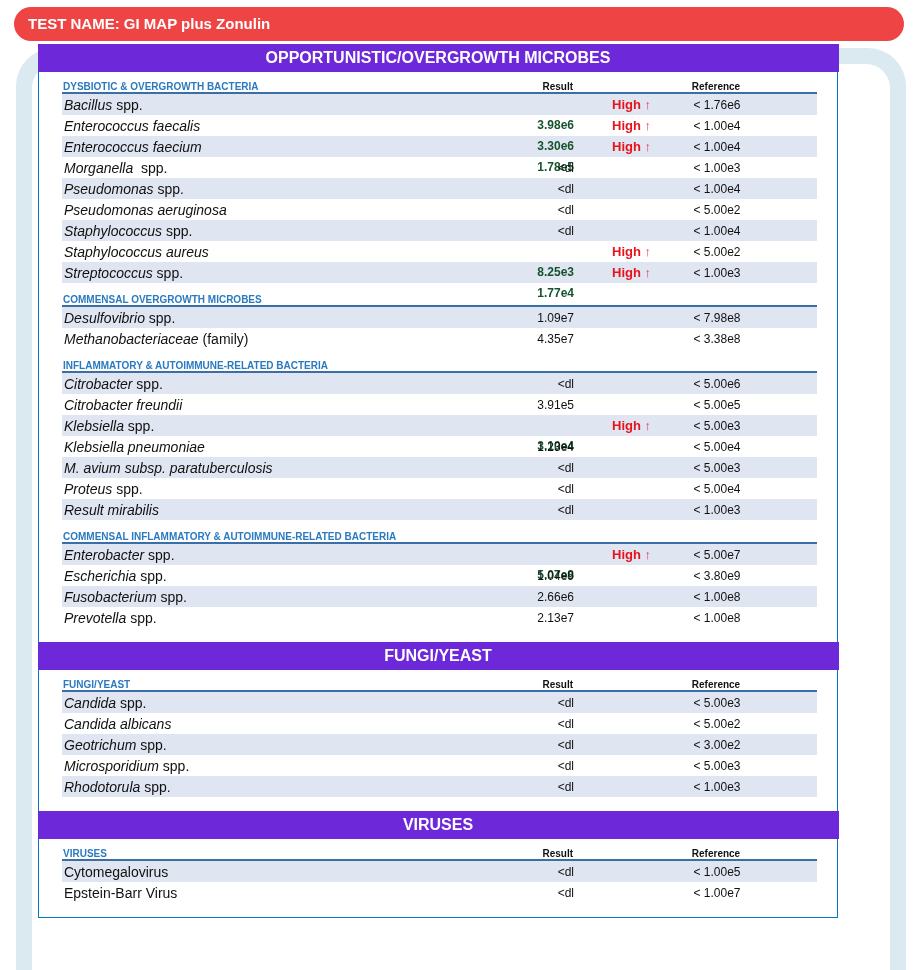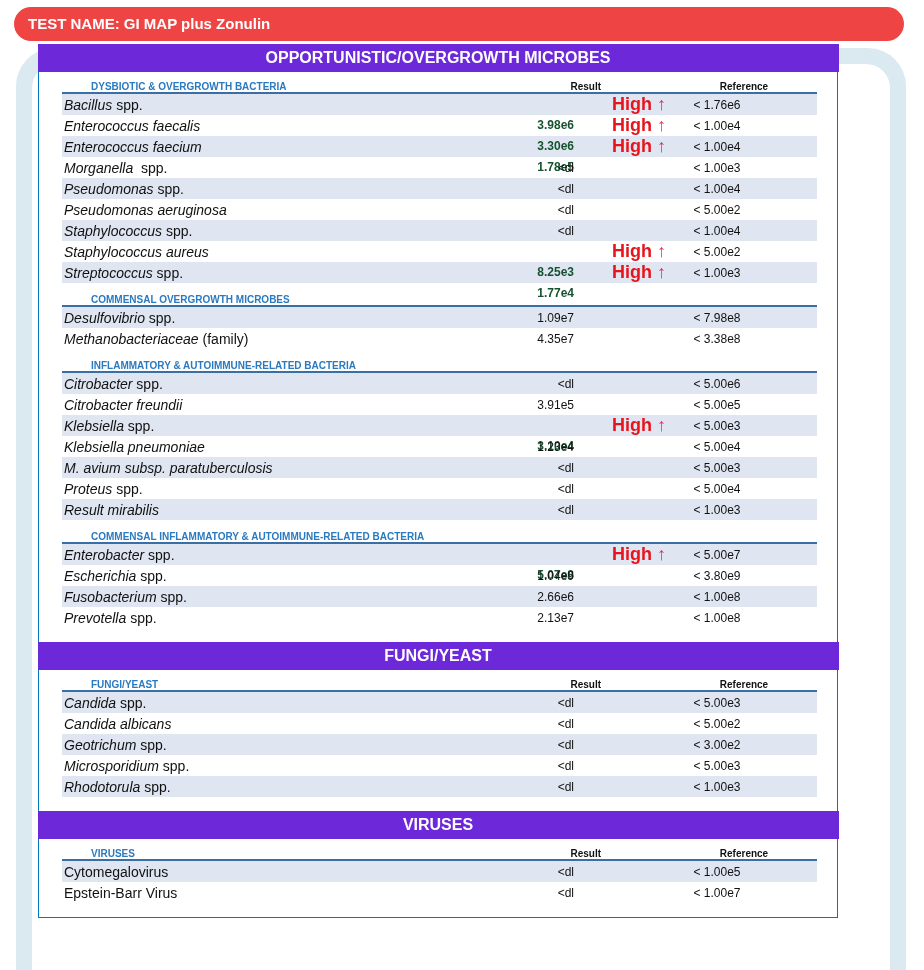--- a/index.html
+++ b/index.html
@@ -30,32 +30,32 @@
     background: #6d28d9; color: #ffffff; font-weight: bold; font-size: 16px;
     text-align: center; height: 28px; line-height: 28px; margin: 0 -1.5px;
   }
   .section-body { padding: 4px 20px 14px 23px; }
   .group { margin-top: 0; }
   .group + .group { margin-top: 6px; }
   .group-head {
     display: flex; align-items: flex-end; height: 16px;
     border-bottom: 2px solid #3b6ea5; font-size: 10px; font-weight: bold;
   }
-  .group-head .gname { color: #2a7ac0; flex: 0 0 430px; padding-left: 1px; margin-left: 28px; }
+  .group-head .gname { color: #2a7ac0; flex: 0 0 430px; padding-left: 1px; }
   .group-head .rhead { color: #111; flex: 0 0 80px; text-align: right; }
   .group-head .fhead { flex: 0 0 103px; }
   .group-head .refhead { color: #111; flex: 0 0 80px; text-align: center; }
   .row {
     display: flex; align-items: center; height: 21px; font-size: 14px; color: #111;
   }
   .row.striped { background: #dfe5f1; }
   .row .name { flex: 0 0 430px; padding-left: 2px; white-space: pre; }
   .row .name i { font-style: italic; }
   .row .result { flex: 0 0 80px; text-align: right; font-size: 12px; }
-  .row .flag { flex: 0 0 103px; padding-left: 38px; box-sizing: border-box; font-size: 18px; font-weight: bold; color: #e8141c; }
+  .row .flag { flex: 0 0 103px; padding-left: 38px; box-sizing: border-box; font-size: 13px; font-weight: bold; color: #e8141c; }
   .row .ref { flex: 0 0 80px; text-align: center; font-size: 12px; }
   .row.high .result { color: #14532d; font-weight: bold; margin-top: 41px; }
   .arrow { color: #ee2a5a; font-weight: normal; }
 </style>
 </head>
 <body>
 
 <div class="test-bar">
   <span>TEST NAME: GI MAP plus Zonulin</span>
 </div>

